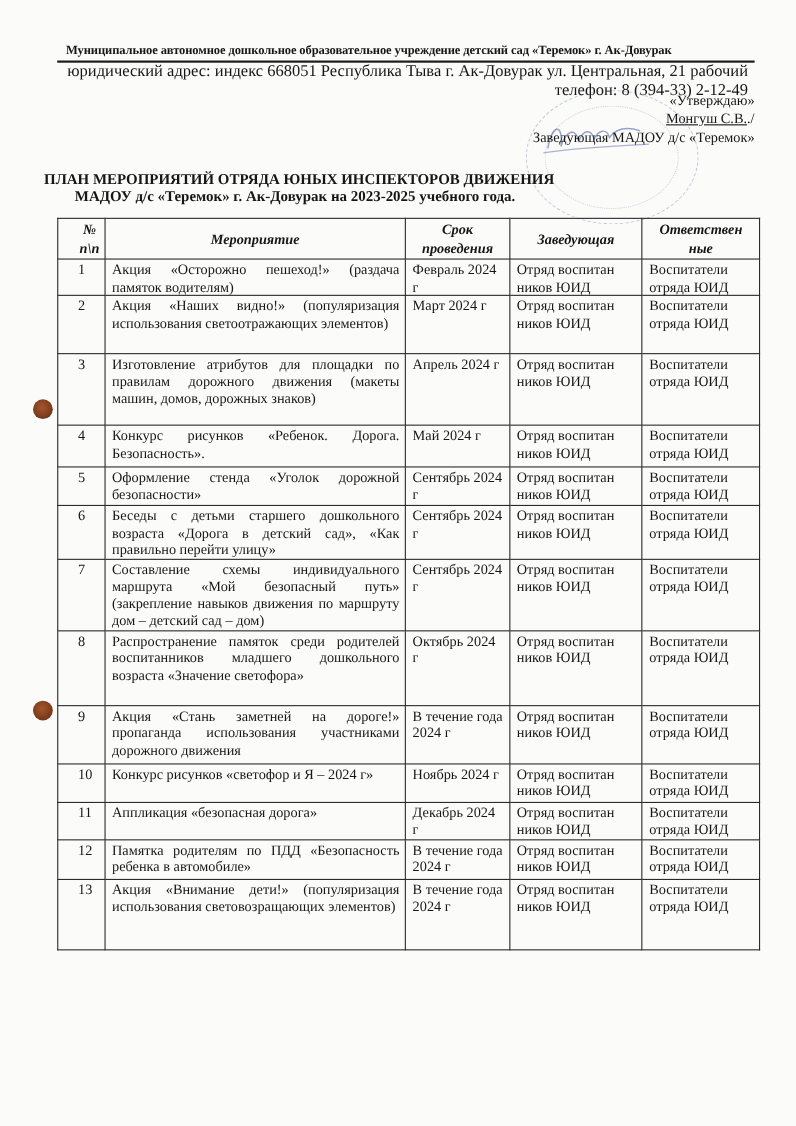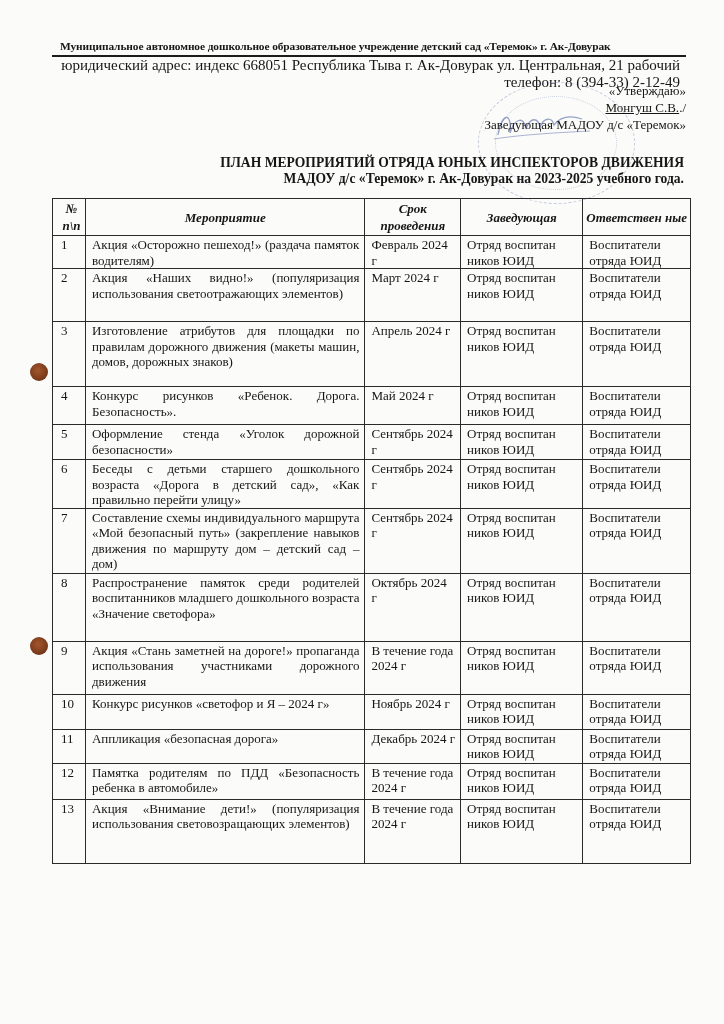--- a/index.html
+++ b/index.html
@@ -8,26 +8,26 @@
   .hdr1 { position:absolute; left:60px; top:40px; width:622px; text-align:left; font-size:11.4px; font-weight:bold; letter-spacing:-0.1px; }
   .rule { position:absolute; left:52px; top:55px; width:634px; height:2px; background:#1c1c1c; }
   .hdr2 { position:absolute; left:60px; top:57px; width:620px; text-align:right; font-size:15px; }
   .approve { position:absolute; right:38px; top:82px; text-align:right; font-size:13px; line-height:17px; }
   .approve .sig { text-decoration:underline; }
   .stamp { position:absolute; left:478px; top:82px; width:155px; height:120px; border-radius:50%;
            border:1px dashed rgba(90,110,170,0.35); }
   .stamp2 { position:absolute; left:495px; top:96px; width:120px; height:92px; border-radius:50%;
            border:1px dotted rgba(90,110,170,0.3); }
   .scribble { position:absolute; left:490px; top:105px; width:110px; height:40px; }
-  .title { position:absolute; left:40px; top:155px; width:644px; text-align:right; font-weight:bold; font-size:13.6px; line-height:16px; }
+  .title { position:absolute; left:40px; top:155px; width:644px; text-align:left; font-weight:bold; font-size:13.6px; line-height:16px; }
   .title .l2 { padding-left:28px; }
   table { position:absolute; left:52px; top:198px; width:639px; border-collapse:collapse; font-size:13px; line-height:15.5px; }
   td, th { border:1px solid #2a2a2a; vertical-align:top; padding:1px 5px 0 6px; }
   th { font-style:italic; font-weight:bold; text-align:center; vertical-align:middle; font-size:13px; line-height:17px; padding:1px 3px; }
-  .c1 { width:19px; padding-left:8px;font-family:Liberation Serif, serif; }
+  .c1 { width:19px; padding-left:18px;font-family:Liberation Serif, serif; }
   .c2 { width:270px; text-align:justify; }
   .c3 { width:84px; }
   .c4 { width:111px; }
   .c5 { width:96px; }
   .hole { position:absolute; left:30px; width:18px; height:18px; border-radius:50%;
           background:radial-gradient(circle at 45% 40%, #a4562d, #6e3315 80%); }
 </style>
 </head>
 <body>
 

